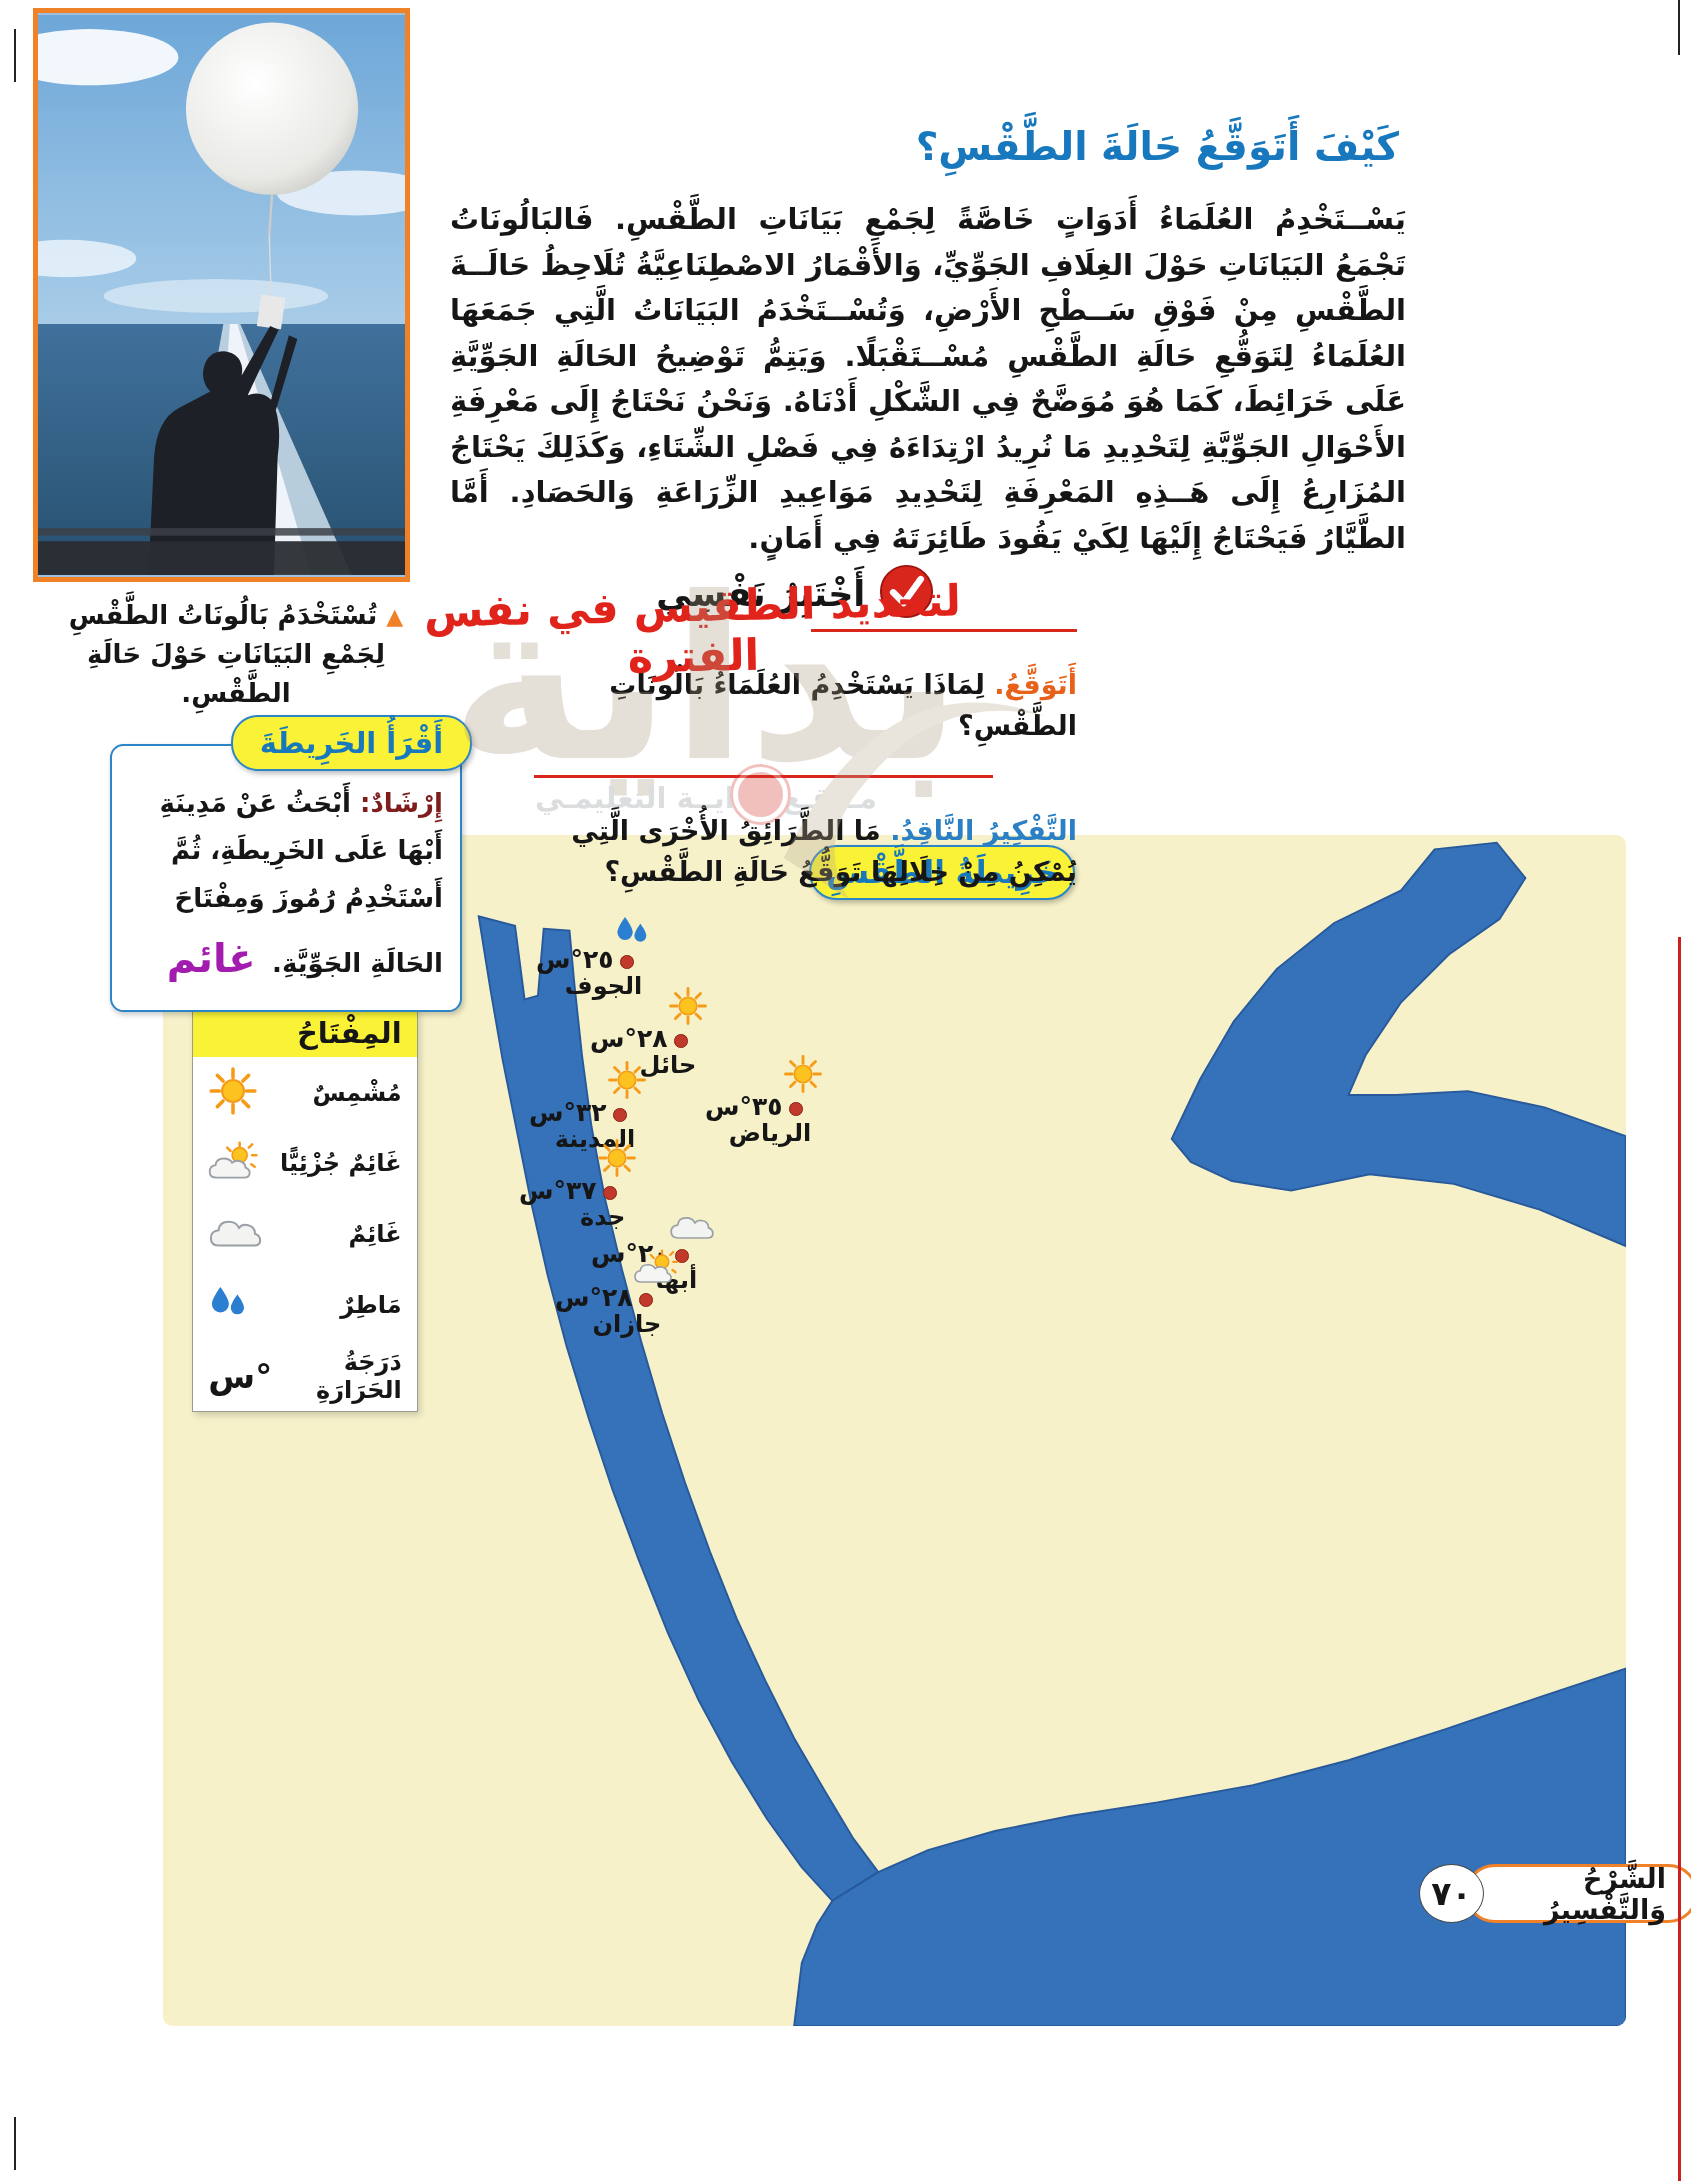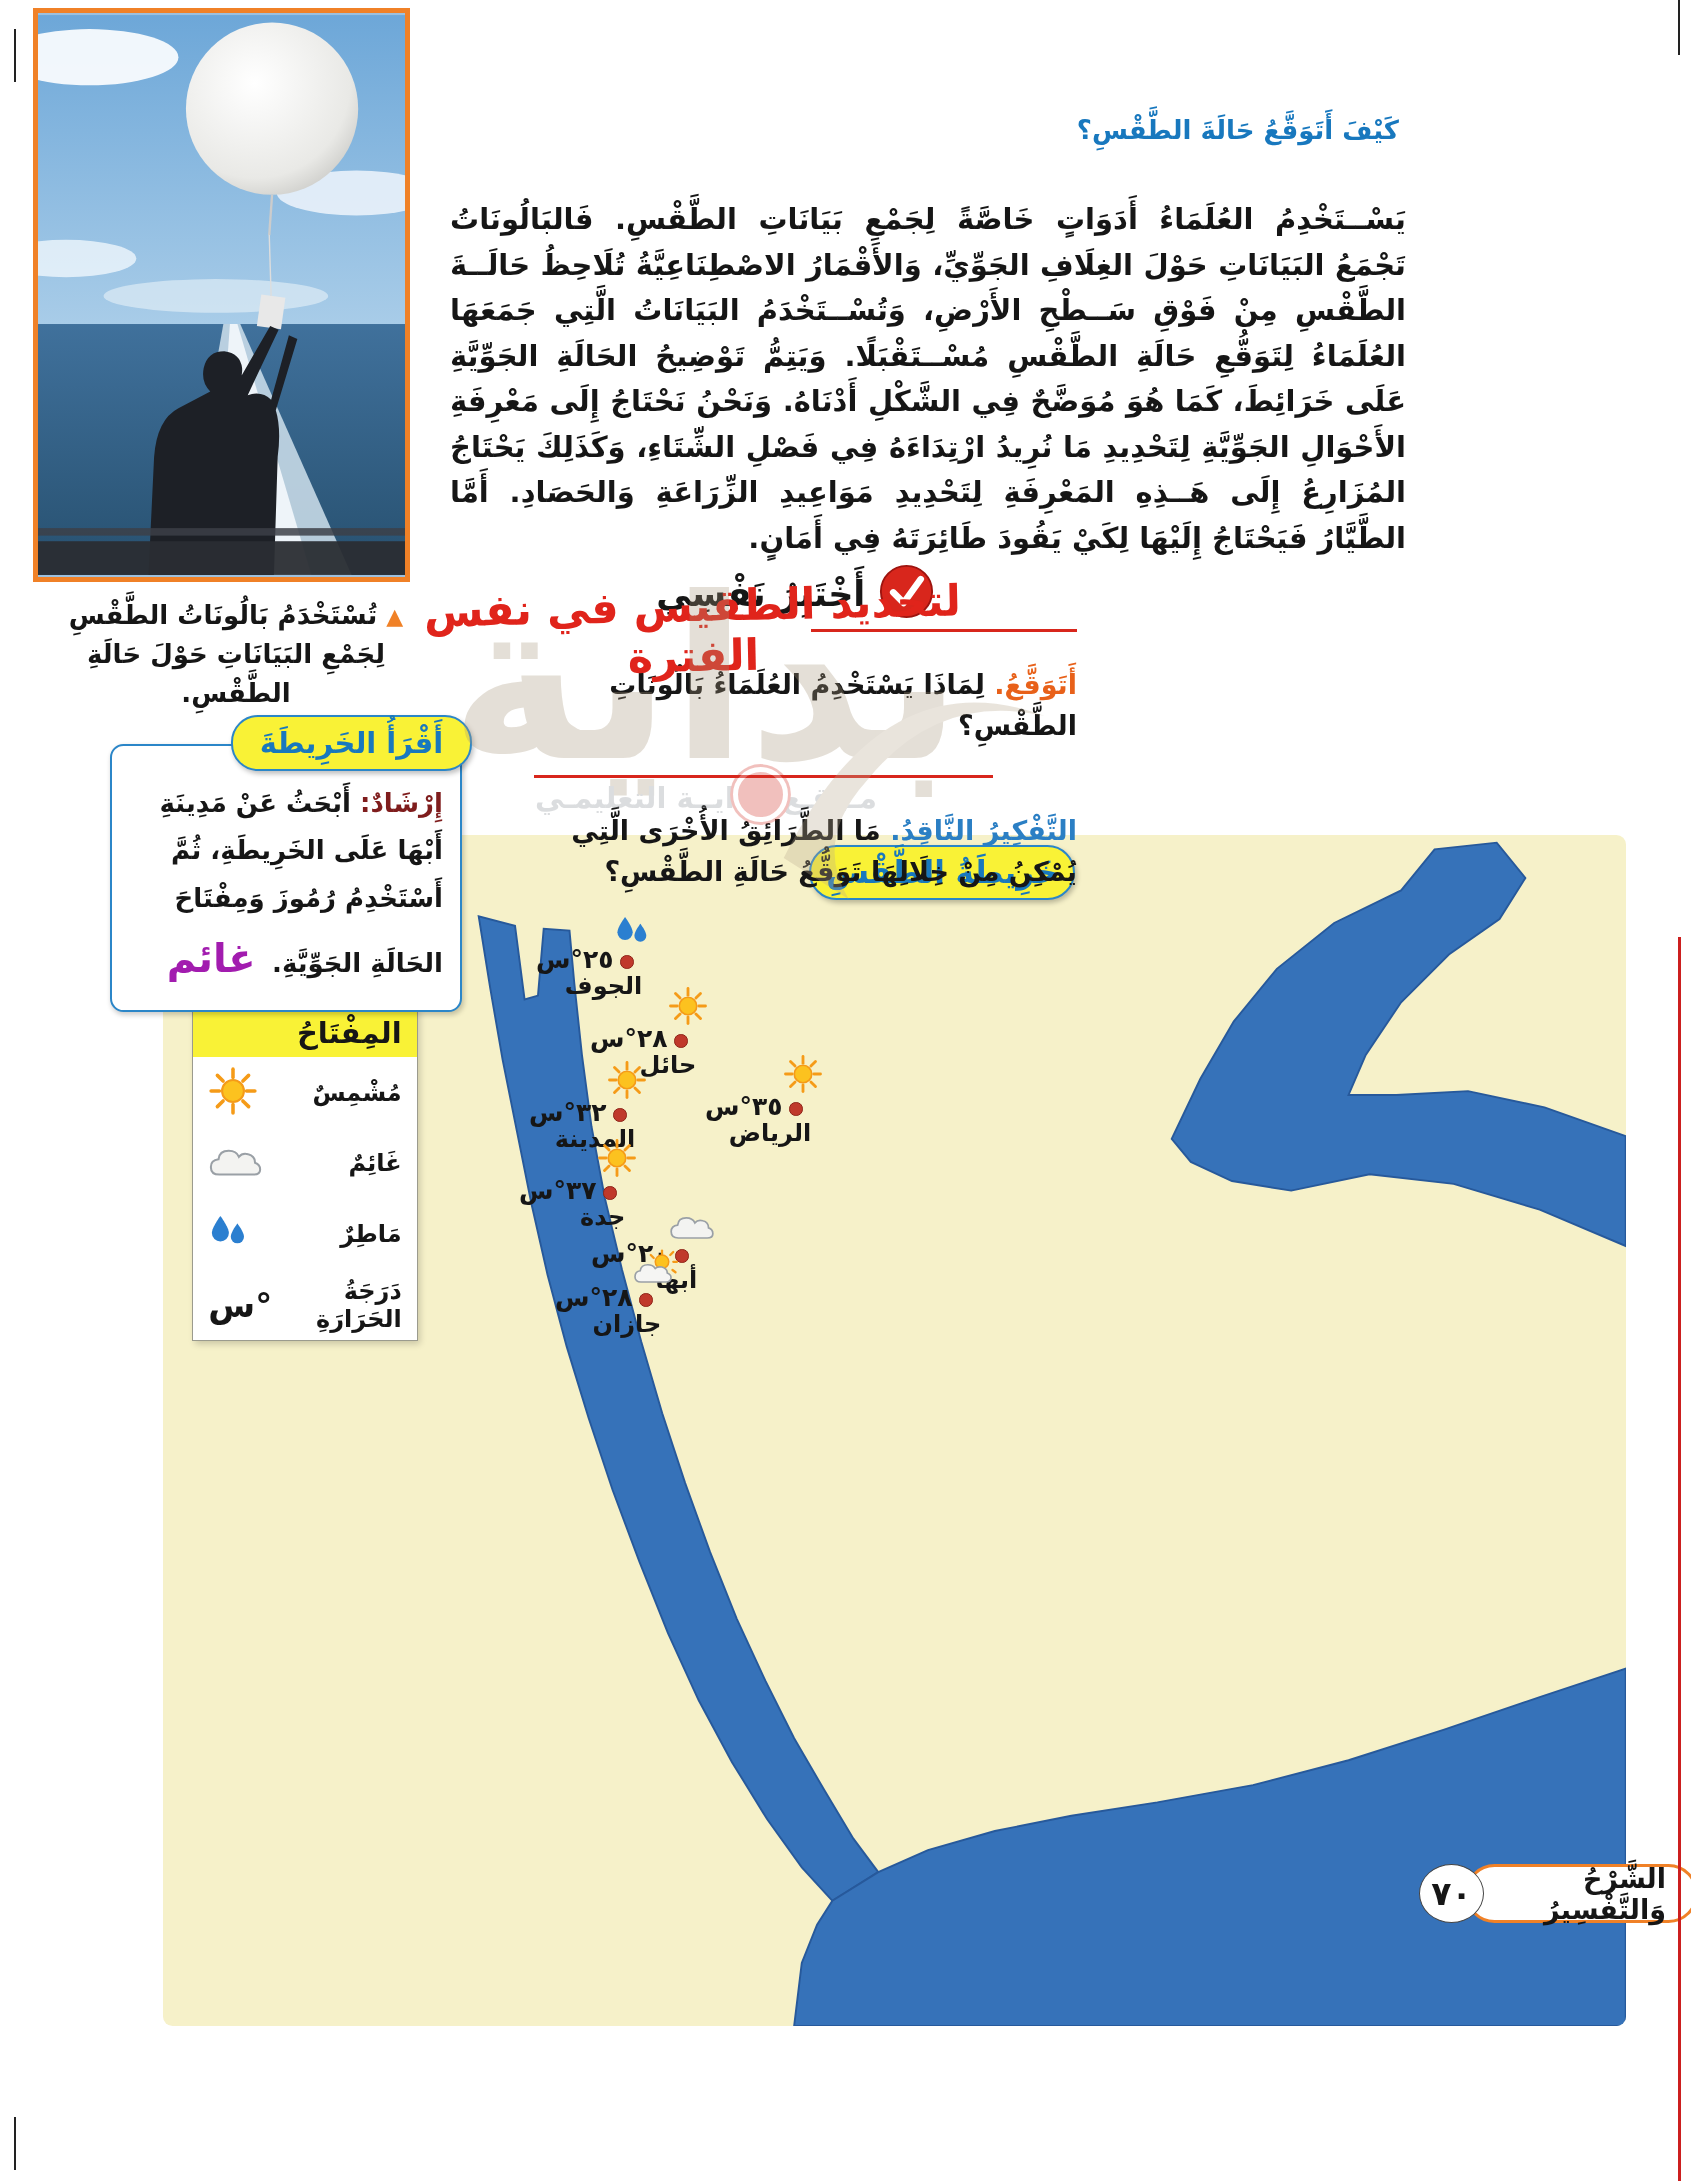--- a/index.html
+++ b/index.html
@@ -8,21 +8,21 @@
 
   
   .photo{position:absolute;left:34px;top:7.6px;width:377px;height:574px;border:5.7px solid #f08127;
          box-sizing:border-box;background:#9cc0de;z-index:3;}
   .photo svg{display:block;width:100%;height:100%;}
   .photo-caption{position:absolute;left:44px;top:596px;width:386px;text-align:center;
                  font-weight:bold;font-size:26px;line-height:1.5;z-index:3;}
   .caption-marker{color:#f08127;font-size:22px;vertical-align:middle;}
 
   
-  .page-title{position:absolute;right:292px;top:98px;font-size:26px;font-weight:bold;color:#1878be;z-index:3;}
+  .page-title{position:absolute;right:292px;top:98px;font-size:39px;font-weight:bold;color:#1878be;z-index:3;}
   .body-text{position:absolute;right:285px;top:168px;width:956px;font-size:29px;line-height:1.57;
              text-align:justify;font-weight:bold;z-index:3;}
 
   
   .quiz{position:absolute;right:614px;top:564px;width:564px;z-index:3;}
   .quiz-header{display:flex;align-items:center;gap:13.4px;justify-content:center;}
   .quiz-heading{font-size:35px;font-weight:bold;}
   .heading-underline{width:266px;height:3.8px;background:#d8261c;margin-top:5.7px;}
   .q-row{font-size:27px;font-weight:bold;line-height:1.5;margin-top:33px;}
   .q1-label{color:#e8611a;}
@@ -296,20 +296,34 @@
                   <line x1="37" y1="24" x2="45" y2="24"></line>
                   <line x1="9" y1="9" x2="14.5" y2="14.5"></line>
                   <line x1="33.5" y1="33.5" x2="39" y2="39"></line>
                   <line x1="9" y1="39" x2="14.5" y2="33.5"></line>
                   <line x1="33.5" y1="14.5" x2="39" y2="9"></line>
     </g>
     <circle cx="24" cy="24" r="10.5" fill="#fcc21f" stroke="#f59b18" stroke-width="2"></circle>
               </svg></span>
           </div>
           <div class="legend-row">
+            <span class="legend-label">غَائِمٌ جُزْئِيًّا</span>
+            <span><svg width="50" height="40" viewBox="0 0 60 48">
+    <g stroke="#f59b18" stroke-width="3" stroke-linecap="round">
+      <line x1="38" y1="2" x2="38" y2="7"></line>
+                  <line x1="23" y1="8" x2="27" y2="12"></line>
+      <line x1="53" y1="17" x2="58" y2="17"></line>
+                  <line x1="49" y1="8" x2="53" y2="4"></line>
+      <line x1="52" y1="28" x2="56" y2="31"></line>
+                </g>
+    <circle cx="38" cy="17" r="9" fill="#fcc21f" stroke="#f59b18" stroke-width="2"></circle>
+    <path d="M10 44 Q2 44 2 37 Q2 30 9 29 Q10 21 19 21 Q26 21 29 26 Q32 23 38 24 Q45 26 45 32 Q50 34 50 38 Q50 44 43 44 Z" fill="#f5f5f3" stroke="#9aa0a6" stroke-width="2.2"></path>
+              </svg></span>
+          </div>
+          <div class="legend-row">
             <span class="legend-label">غَائِمٌ</span>
             <span><svg width="55" height="34" viewBox="0 0 64 40">
     <path d="M13 36 Q3 36 3 27 Q3 19 12 18 Q13 8 24 8 Q33 8 36 15 Q40 10 47 12 Q55 14 55 22 Q61 24 61 30 Q61 36 53 36 Z" fill="#f3f3f1" stroke="#9aa0a6" stroke-width="2.4"></path>
               </svg></span>
           </div>
           <div class="legend-row">
             <span class="legend-label">مَاطِرٌ</span>
             <span><svg width="38" height="34" viewBox="0 0 40 36">
     <path d="M13 1 C13 1 4 13 4 19 a9 9 0 0 0 18 0 C22 13 13 1 13 1 Z" fill="#2b7fd0"></path>
     <path d="M31 9 C31 9 24 18 24 23 a7 7 0 0 0 14 0 C38 18 31 9 31 9 Z" fill="#2b7fd0"></path>

